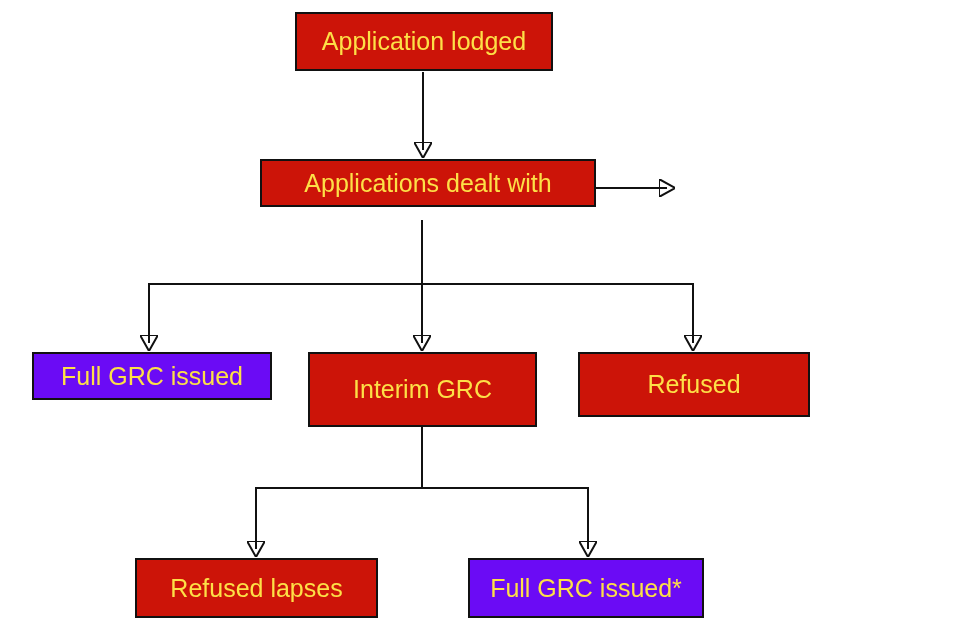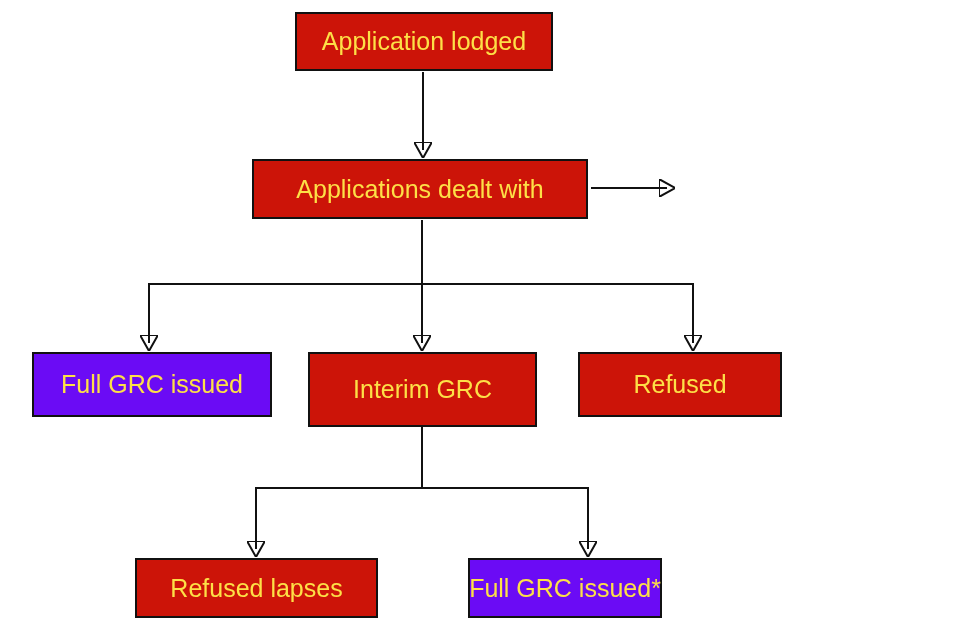--- a/index.html
+++ b/index.html
@@ -34,27 +34,27 @@
     color: #fde047;
     font-size: 25px;
     line-height: 1;
     display: flex;
     align-items: center;
     justify-content: center;
     text-align: center;
     white-space: nowrap;
   }
   #node-application-lodged   { left: 295px; top: 12px;  width: 258px; height: 59px; }
-  #node-applications-dealt   { left: 252px; top: 159px; width: 336px; height: 60px; }
+  #node-applications-dealt   { left: 260px; top: 159px; width: 336px; height: 48px; }
   #node-withdrawn            { left: 676px; top: 157px; width: 276px; height: 61px; }
-  #node-full-grc-issued      { left: 32px;  top: 352px; width: 240px; height: 65px; }
+  #node-full-grc-issued      { left: 32px;  top: 352px; width: 240px; height: 48px; }
   #node-interim-grc          { left: 308px; top: 352px; width: 229px; height: 75px; }
-  #node-refused              { left: 578px; top: 352px; width: 204px; height: 65px; }
+  #node-refused              { left: 578px; top: 352px; width: 232px; height: 65px; }
   #node-interim-lapses       { left: 135px; top: 558px; width: 243px; height: 60px; }
-  #node-full-grc-issued-star { left: 468px; top: 558px; width: 194px; height: 60px; }
+  #node-full-grc-issued-star { left: 468px; top: 558px; width: 236px; height: 60px; }
 </style>
 </head>
 <body>
 
 <div class="canvas">
 
   <svg class="connectors" viewBox="0 0 960 640" xmlns="http://www.w3.org/2000/svg">
     <defs>
       <marker id="arrow" markerUnits="userSpaceOnUse" markerWidth="16" markerHeight="18" viewBox="0 0 16 18" refX="8" refY="9" orient="auto">
         <path d="M0,0 L16,9 L0,18 Z" fill="#111111" stroke="none"></path>

